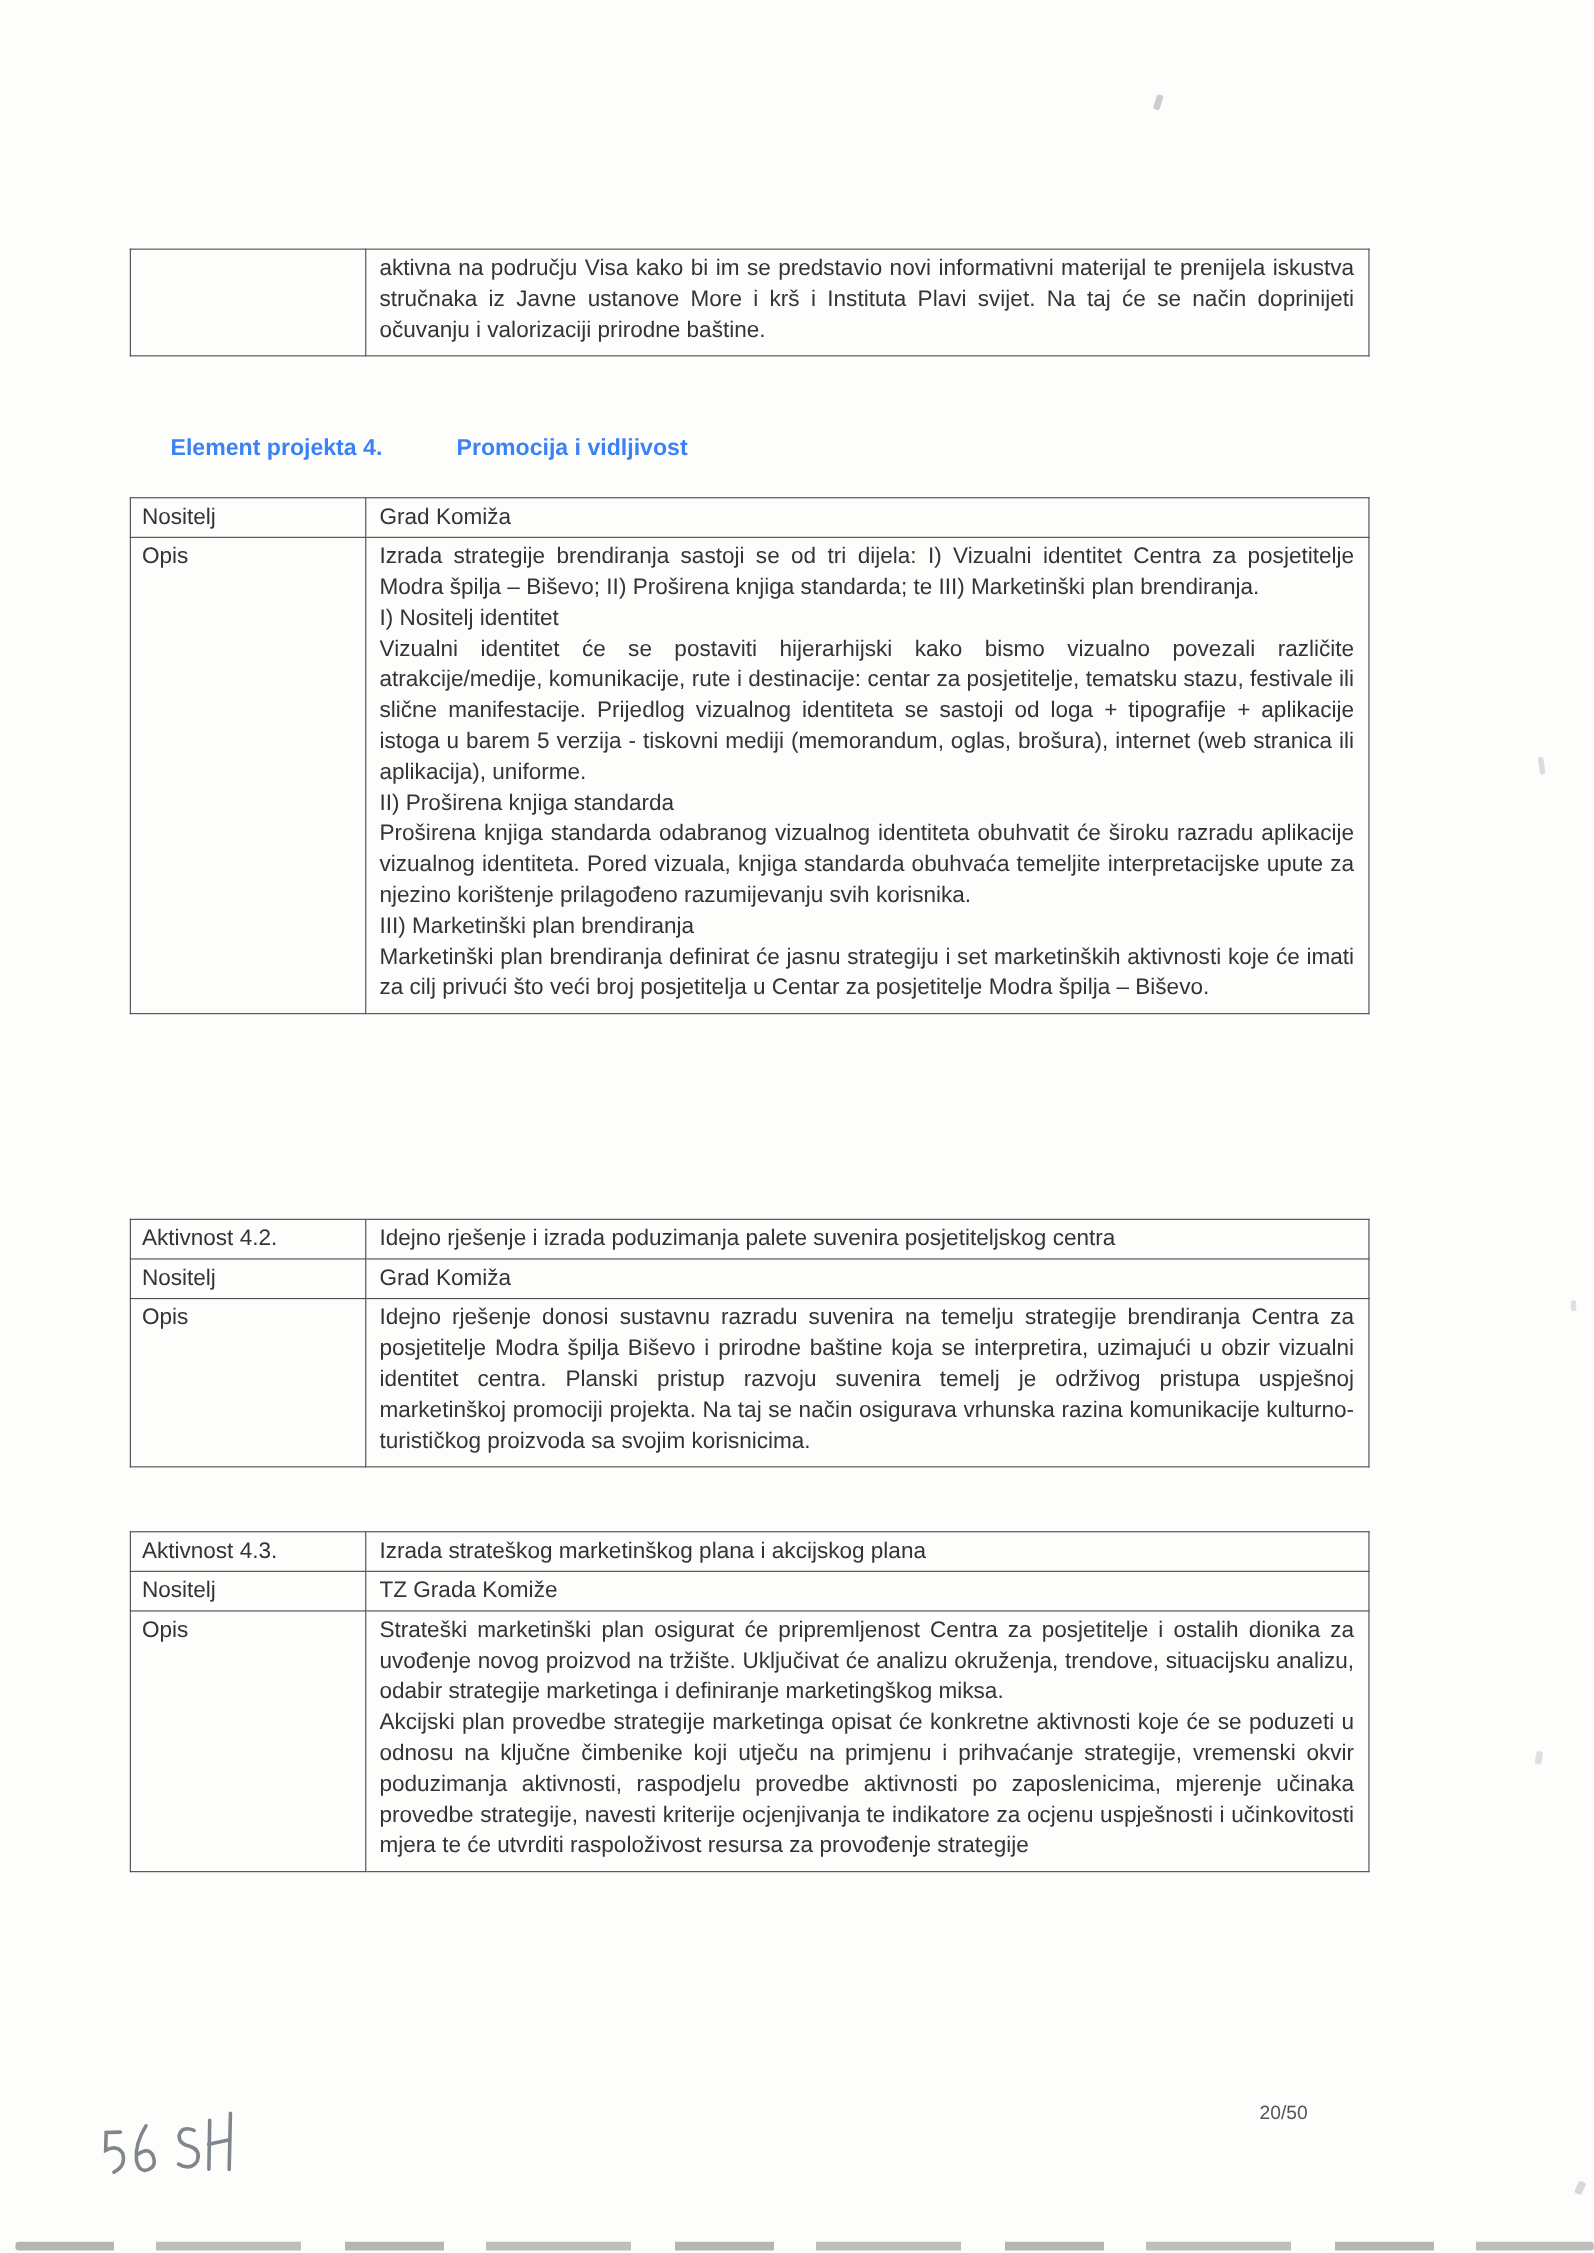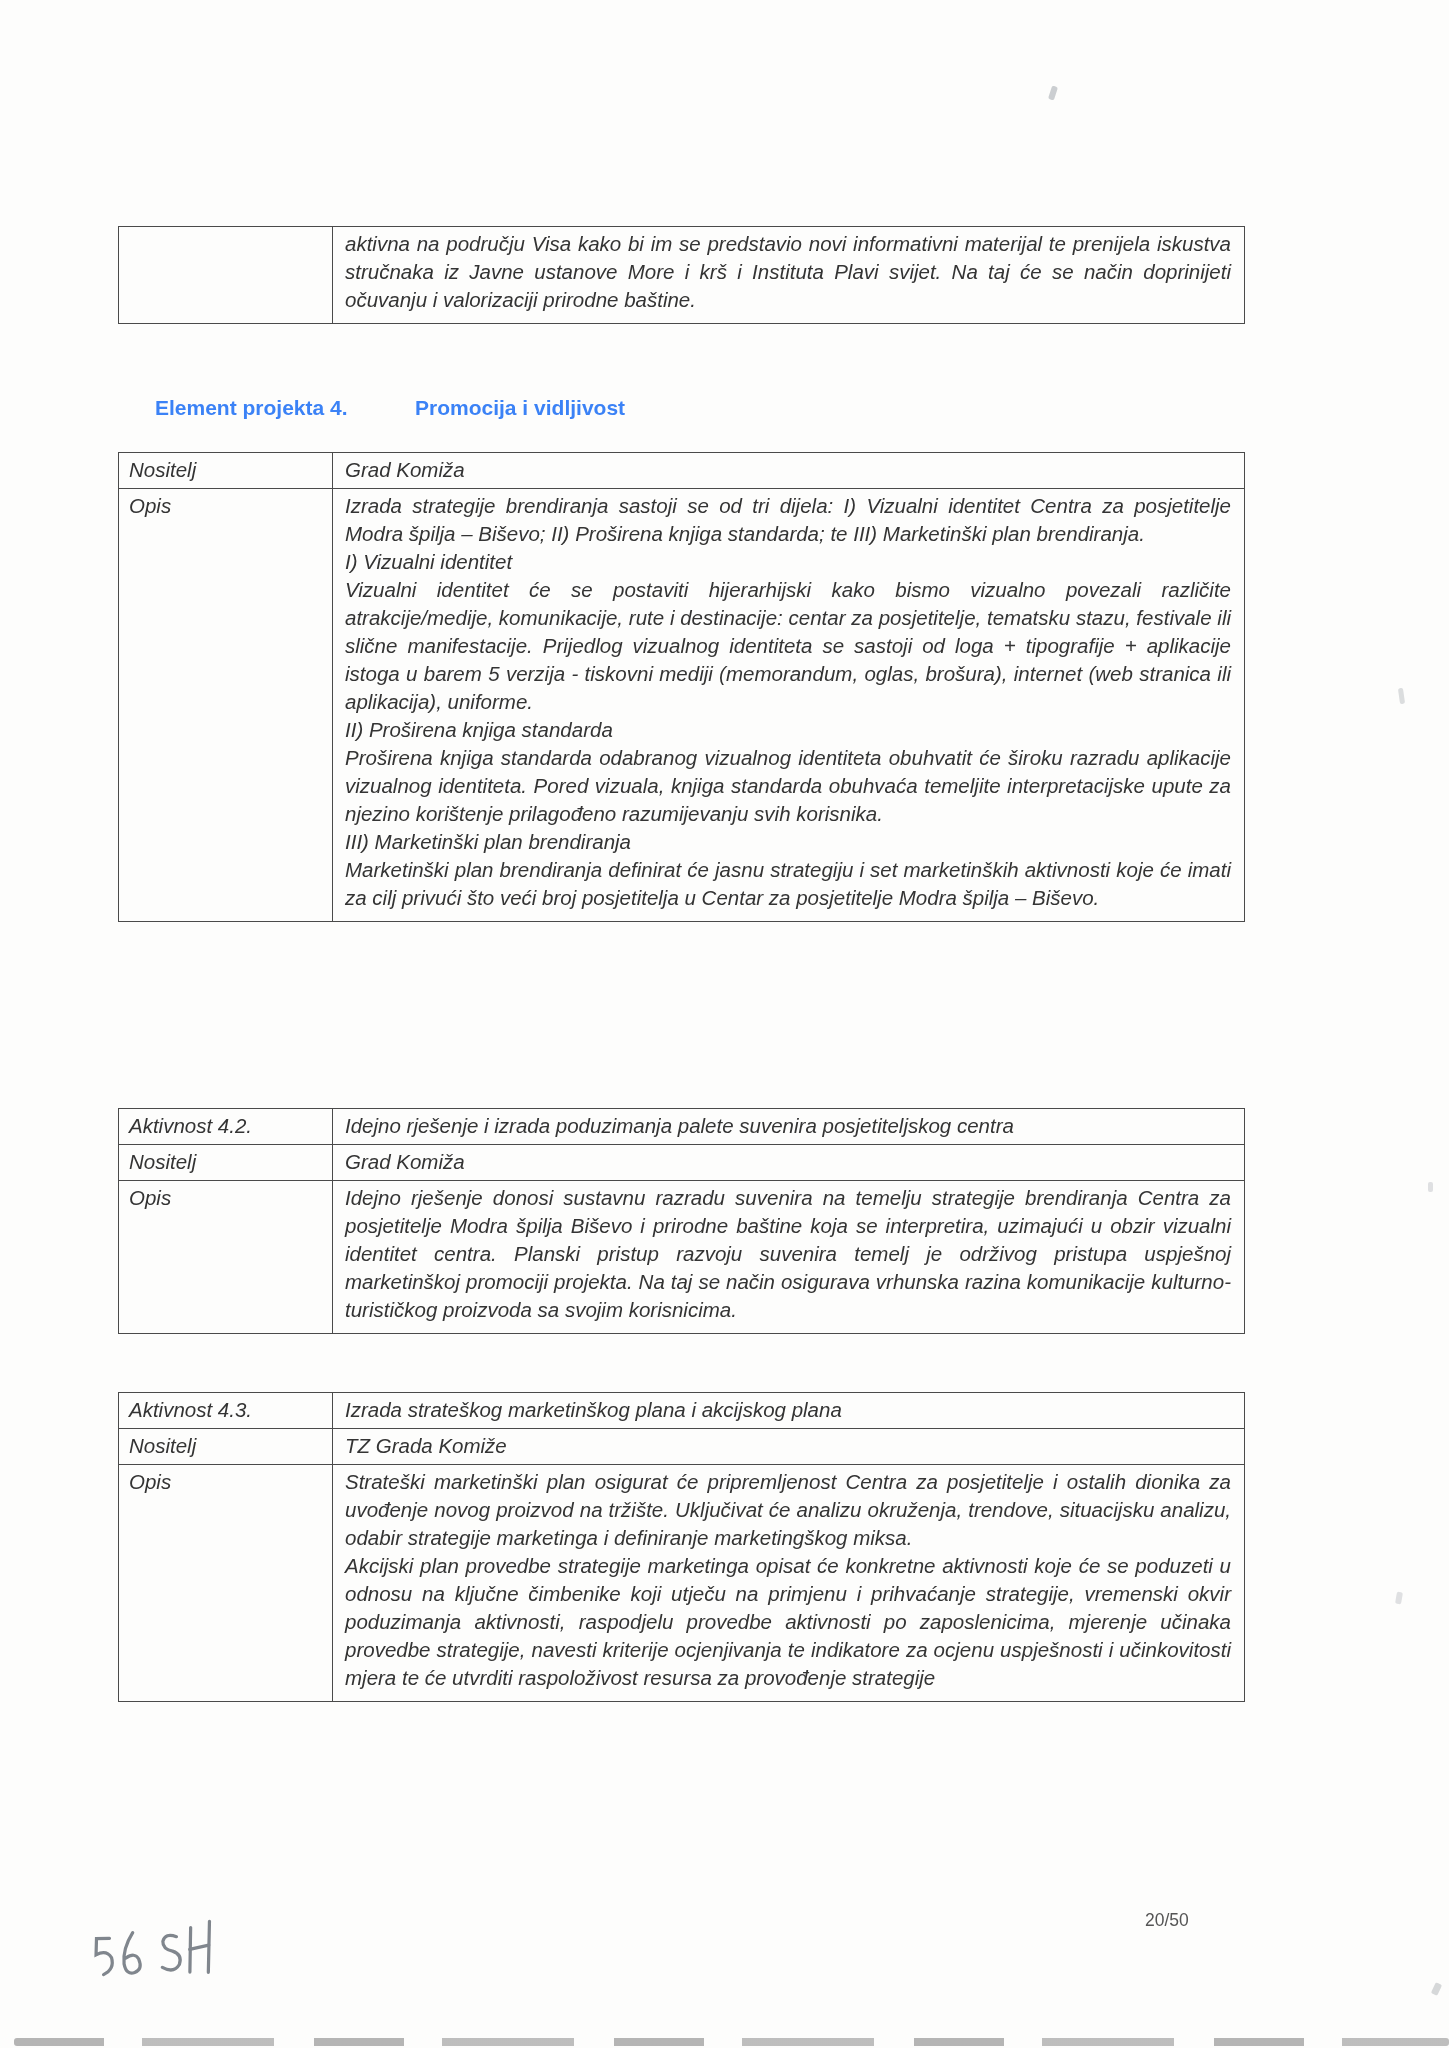--- a/index.html
+++ b/index.html
@@ -22,21 +22,20 @@
     table-layout:fixed;
     font-size:20.5px;
     color:#343434;
   }
   .doc-table td{
     border:1.7px solid #4a4a4a;
     vertical-align:top;
     padding:3px 13px 4px 12px;
     line-height:28px;
     background:#fdfdfc;
-    font-style:italic;
   }
   .doc-table .col-label{width:214px;}
   .doc-table td.label-cell{padding-left:10px;white-space:nowrap;}
   .opis-cell{padding-bottom:9px !important;}
   .para{text-align:justify;}
   .cont-cell .para{text-align:justify;}
 
   .section-heading{
     position:absolute;left:155px;top:396px;
     font-size:21px;font-weight:bold;color:#3b82f6;
@@ -103,21 +102,21 @@
       </colgroup>
     <tbody>
     <tr>
       <td class="label-cell">Nositelj</td>
       <td>Grad Komiža</td>
     </tr>
     <tr>
       <td class="label-cell">Opis</td>
       <td class="opis-cell">
             <div class="para">Izrada strategije brendiranja sastoji se od tri dijela: I) Vizualni identitet Centra za posjetitelje Modra špilja – Biševo; II) Proširena knjiga standarda; te III) Marketinški plan brendiranja.</div>
-            <div class="para">I) Vizualni identitet</div>
+            <div class="para">I) Nositelj identitet</div>
             <div class="para">Vizualni identitet će se postaviti hijerarhijski kako bismo vizualno povezali različite atrakcije/medije, komunikacije, rute i destinacije: centar za posjetitelje, tematsku stazu, festivale ili slične manifestacije. Prijedlog vizualnog identiteta se sastoji od loga + tipografije + aplikacije istoga u barem 5 verzija - tiskovni mediji (memorandum, oglas, brošura), internet (web stranica ili aplikacija), uniforme.</div>
             <div class="para">II) Proširena knjiga standarda</div>
             <div class="para">Proširena knjiga standarda odabranog vizualnog identiteta obuhvatit će široku razradu aplikacije vizualnog identiteta. Pored vizuala, knjiga standarda obuhvaća temeljite interpretacijske upute za njezino korištenje prilagođeno razumijevanju svih korisnika.</div>
             <div class="para">III) Marketinški plan brendiranja</div>
             <div class="para">Marketinški plan brendiranja definirat će jasnu strategiju i set marketinških aktivnosti koje će imati za cilj privući što veći broj posjetitelja u Centar za posjetitelje Modra špilja – Biševo.</div>
           </td>
     </tr>
   </tbody>
     </table>
 

